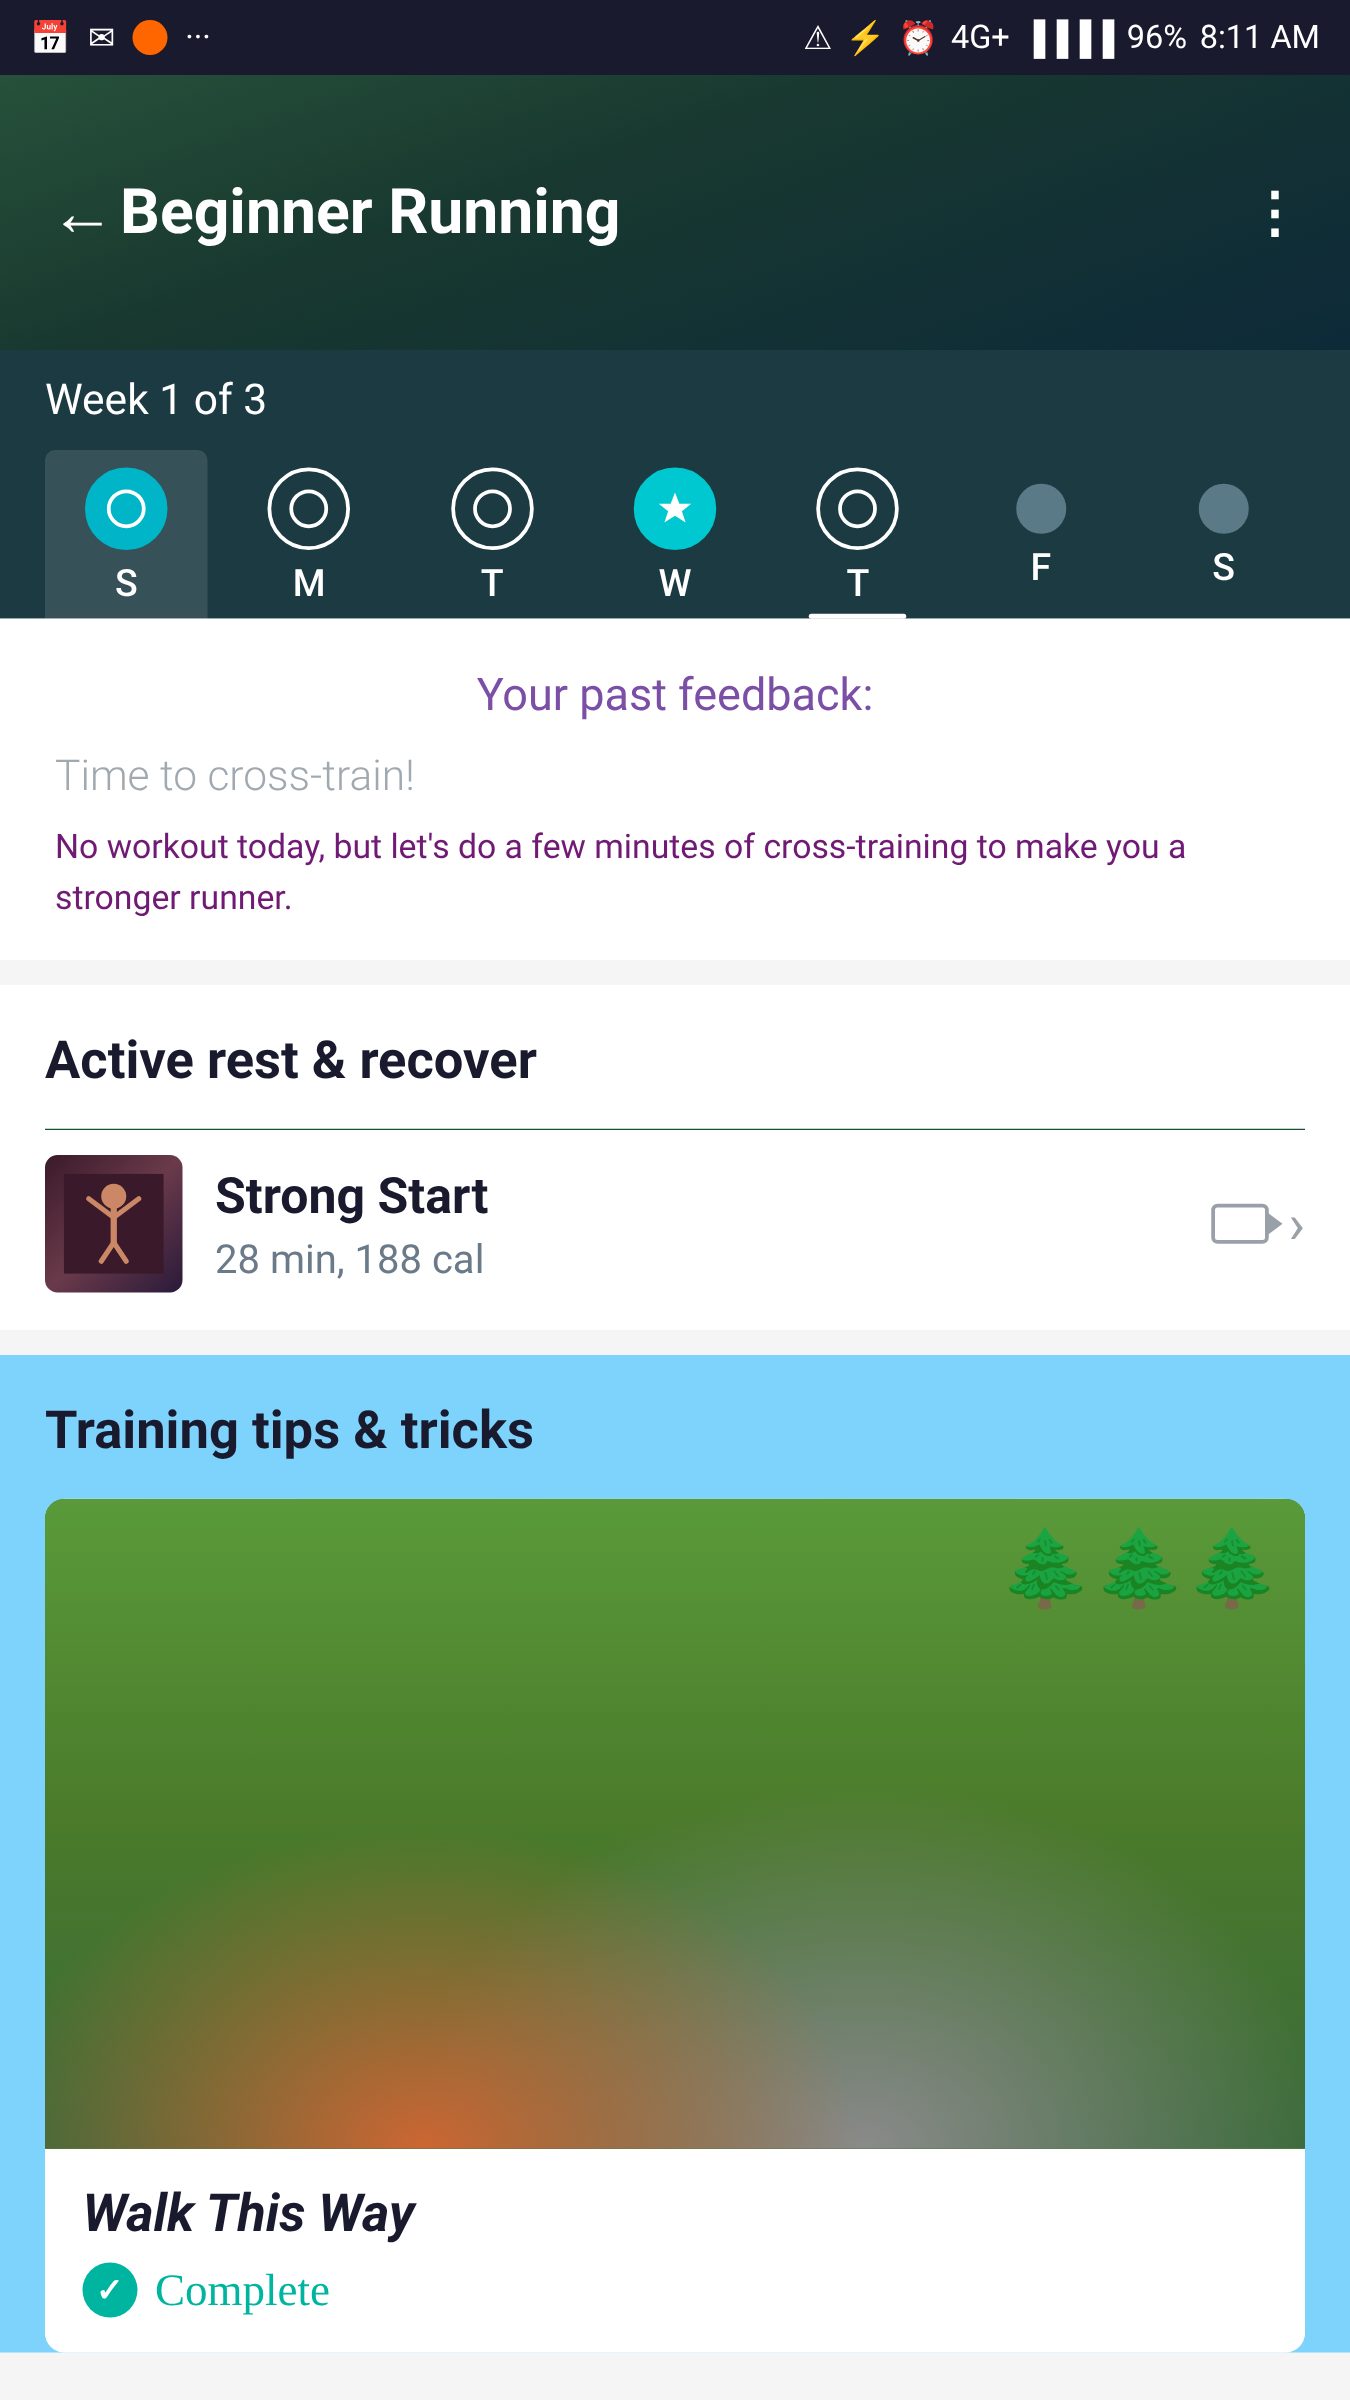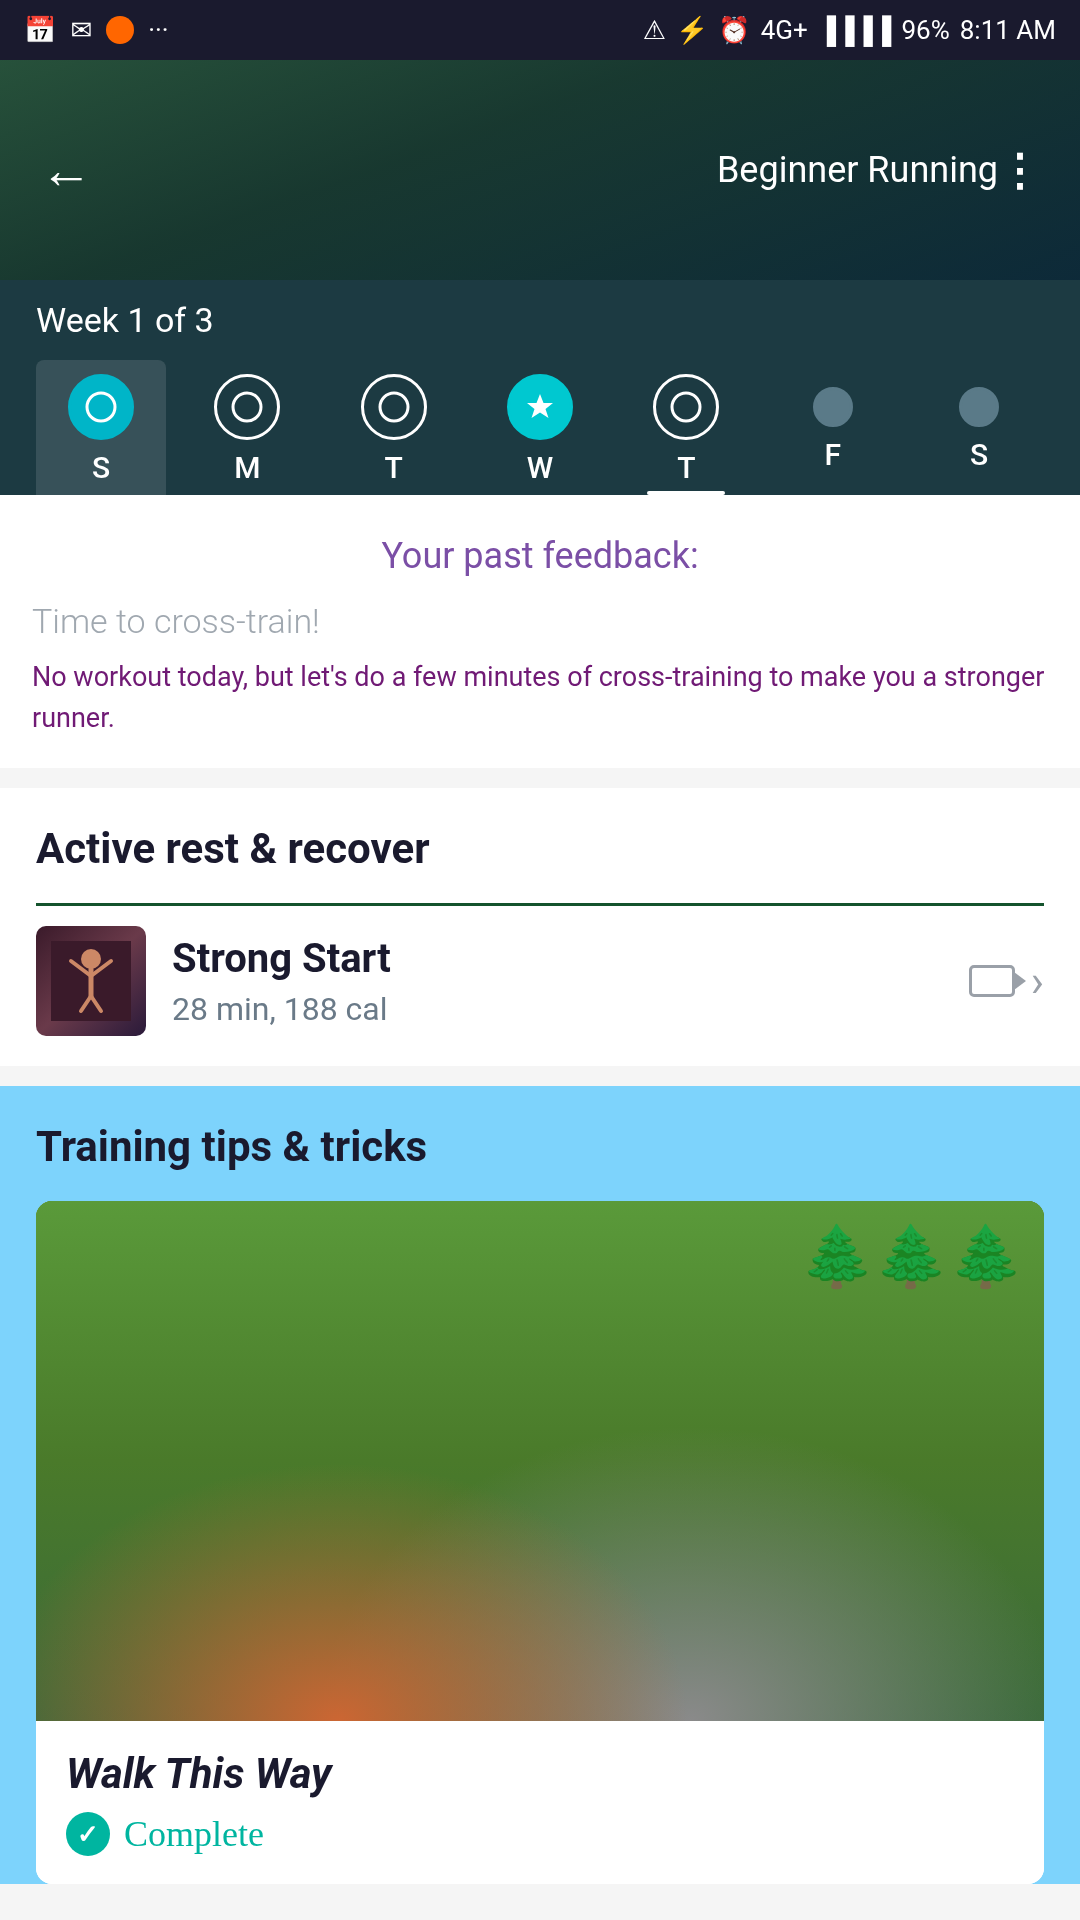--- a/index.html
+++ b/index.html
@@ -62,25 +62,25 @@
       color: white;
       font-size: 52px;
       font-weight: 300;
       cursor: pointer;
       z-index: 1;
       width: 60px;
       text-align: center;
     }
     .header-title {
       color: white;
-      font-size: 36px;
-      font-weight: 400;
+      font-size: 50px;
+      font-weight: 700;
       z-index: 1;
       flex: 1;
-      text-align: right;
+      text-align: left;
     }
     .header-more {
       color: white;
       font-size: 44px;
       font-weight: 700;
       z-index: 1;
       letter-spacing: 2px;
     }
 
     
@@ -153,21 +153,21 @@
 
     
     .content {
       background: #f5f5f5;
       padding-bottom: 40px;
     }
 
     
     .feedback-section {
       background: white;
-      padding: 40px 32px 30px;
+      padding: 40px 44px 30px;
     }
     .feedback-title {
       color: #7b4fa6;
       font-size: 36px;
       text-align: center;
       margin-bottom: 24px;
     }
     .cross-train-title {
       color: #a0a8b0;
       font-size: 34px;
@@ -191,21 +191,21 @@
       font-size: 42px;
       font-weight: 700;
       margin-bottom: 30px;
     }
 
     
     .workout-item {
       display: flex;
       align-items: center;
       padding: 20px 0 30px;
-      border-top: 3px solid #14532d;
+      border-top: 1px solid #14532d;
       cursor: pointer;
     }
     .workout-thumb {
       width: 110px;
       height: 110px;
       border-radius: 10px;
       background: linear-gradient(135deg, #3a1a2a 0%, #6a3a4a 50%, #2a1a3a 100%);
       margin-right: 26px;
       flex-shrink: 0;
       display: flex;

